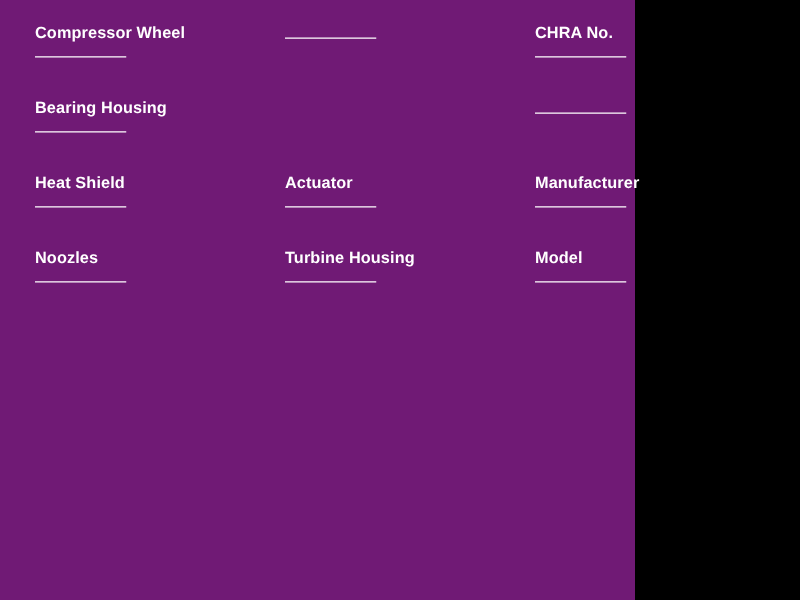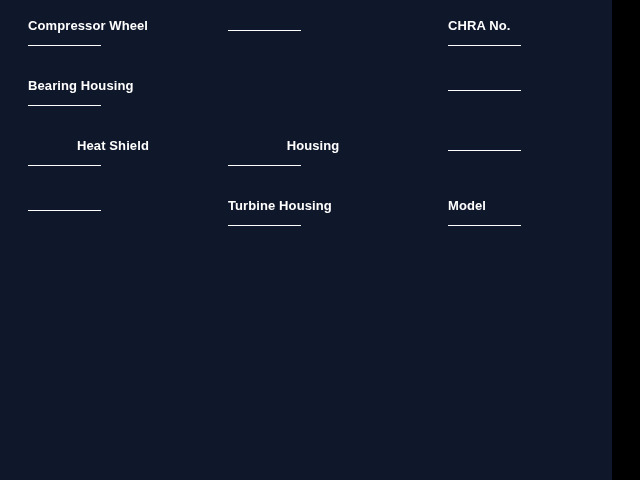--- a/index.html
+++ b/index.html
@@ -11,23 +11,23 @@
     width: 640px;
     height: 480px;
     overflow: hidden;
     font-family: "Liberation Sans", sans-serif;
     color: #ffffff;
   }
   .form-grid {
     position: absolute;
     top: 0;
     left: 0;
-    width: 612px;
+    width: 508px;
     height: 480px;
-    background: #0f172a;
+    background: #701a75;
   }
   .field {
     position: absolute;
     width: 170px;
   }
   .field-label {
     font-size: 13px;
     line-height: 15px;
     font-weight: bold;
     color: #ffffff;
@@ -36,68 +36,70 @@
   }
   .field-underline {
     margin-top: 12px;
     width: 73px;
     height: 0;
     border-bottom: 1px solid #ffffff;
   }
   
   .col-1 { left: 28px; }
   .col-2 { left: 228px; }
-  .col-3 { left: 428px; margin-left: 20px; }
+  .col-3 { left: 428px; }
   
   .row-1 { top: 18px; }
   .row-2 { top: 78px; }
-  .row-3 { top: 138px; text-align: center; }
+  .row-3 { top: 138px; }
   .row-4 { top: 198px; }
 </style>
 </head>
 <body>
 
 <div class="form-grid">
 
   <div class="field col-1 row-1">
     <div class="field-label">Compressor Wheel</div>
     <div class="field-underline"></div>
   </div>
   <div class="field col-1 row-2">
     <div class="field-label">Bearing Housing</div>
     <div class="field-underline"></div>
   </div>
   <div class="field col-1 row-3">
     <div class="field-label">Heat Shield</div>
     <div class="field-underline"></div>
   </div>
   <div class="field col-1 row-4">
+    <div class="field-label">Noozles</div>
     <div class="field-underline"></div>
   </div>
 
   <div class="field col-2 row-1">
     <div class="field-underline"></div>
   </div>
   <div class="field col-2 row-3">
-    <div class="field-label">Housing</div>
+    <div class="field-label">Actuator</div>
     <div class="field-underline"></div>
   </div>
   <div class="field col-2 row-4">
     <div class="field-label">Turbine Housing</div>
     <div class="field-underline"></div>
   </div>
 
   <div class="field col-3 row-1">
     <div class="field-label">CHRA No.</div>
     <div class="field-underline"></div>
   </div>
   <div class="field col-3 row-2">
     <div class="field-underline"></div>
   </div>
   <div class="field col-3 row-3">
+    <div class="field-label">Manufacturer</div>
     <div class="field-underline"></div>
   </div>
   <div class="field col-3 row-4">
     <div class="field-label">Model</div>
     <div class="field-underline"></div>
   </div>
 
 </div>
 
 </body></html>

